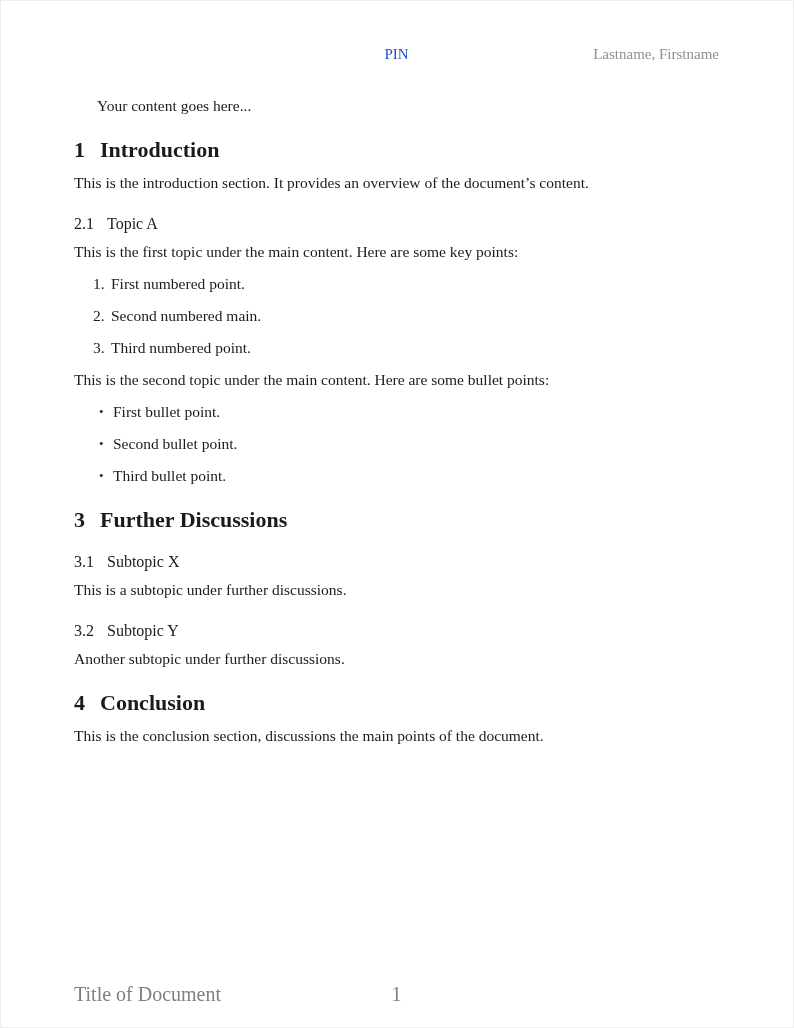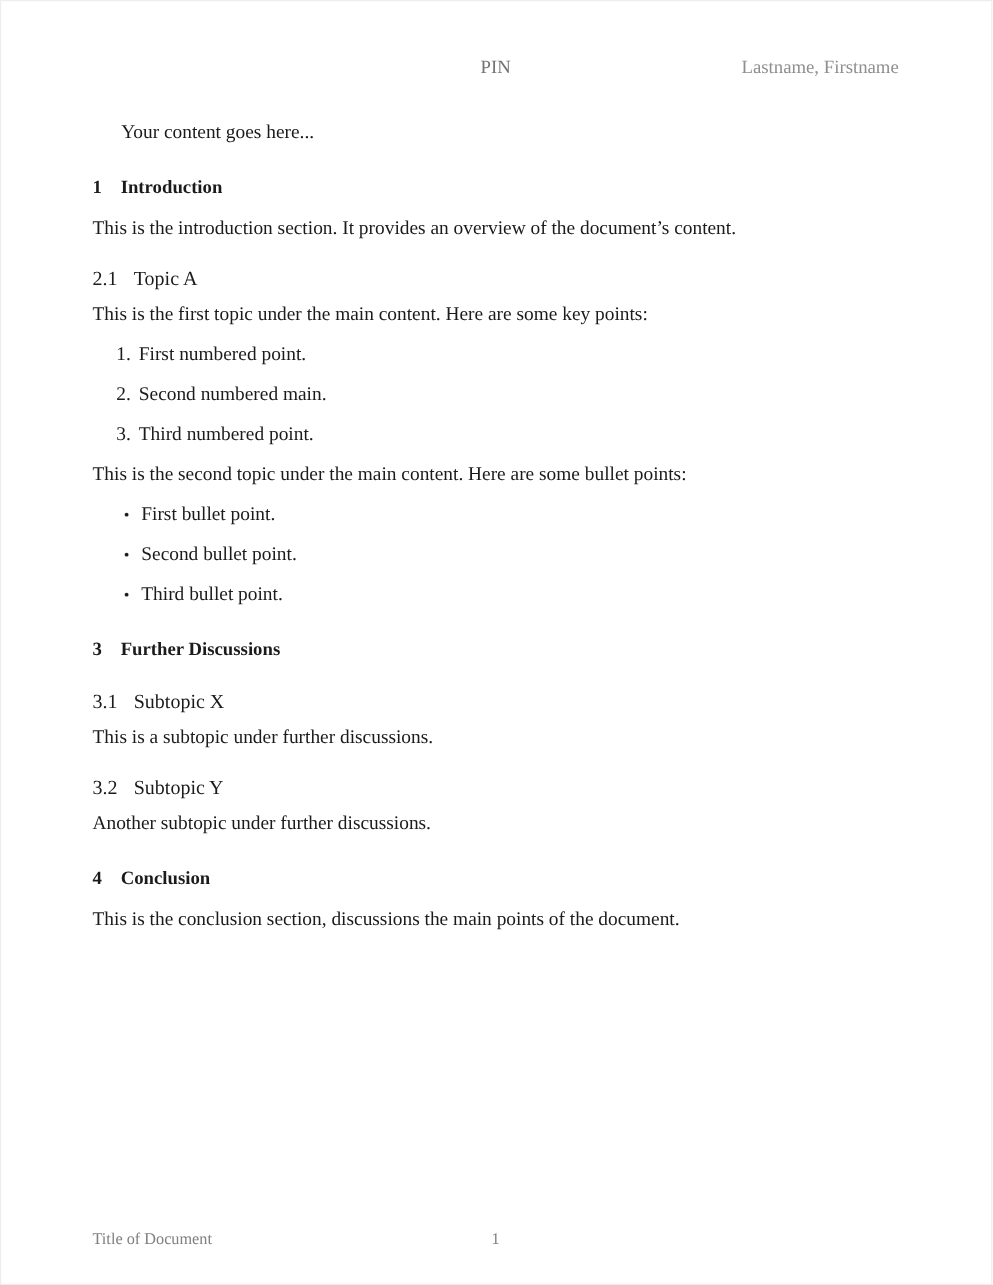--- a/index.html
+++ b/index.html
@@ -22,39 +22,39 @@
   
   .page-header {
     position: absolute;
     top: 45px; left: 73px; right: 74px;
     height: 18px;
     font-size: 15px;
   }
   .hdr-center {
     position: absolute; left: 0; right: 0;
     text-align: center;
-    color: #737373;
+    color: #1d4ed8;
   }
   .hdr-right {
     position: absolute; right: 0;
     color: #8f8f8f;
   }
 
   
   .content {
     position: absolute;
     top: 95px; left: 73px; right: 74px;
     font-size: 15.5px;
     line-height: 20px;
   }
   p.para { margin: 0 0 12px; }
   p.lead { text-indent: 23px; margin: 0; font-family: Liberation Serif, serif; }
 
   h2.sec {
-    font-size: 15px;
+    font-size: 22px;
     line-height: 22px;
     font-weight: bold;
     margin: 23px 0 12px;
   }
   h3.subsec {
     font-size: 16px;
     line-height: 21px;
     font-weight: normal;
     margin: 20px 0 8px;
   }
@@ -74,21 +74,21 @@
     min-width: 14px;
     font-size: 13px;
     line-height: 20px;
   }
 
   
   .page-footer {
     position: absolute;
     bottom: 26px; left: 73px; right: 74px;
     height: 18px;
-    font-size: 13px;
+    font-size: 20px;
     color: #808080;
   }
   .ft-left { position: absolute; left: 0; }
   .ft-center { position: absolute; left: 0; right: 0; text-align: center; }
 </style>
 </head>
 <body>
 
 <div class="page">
 

